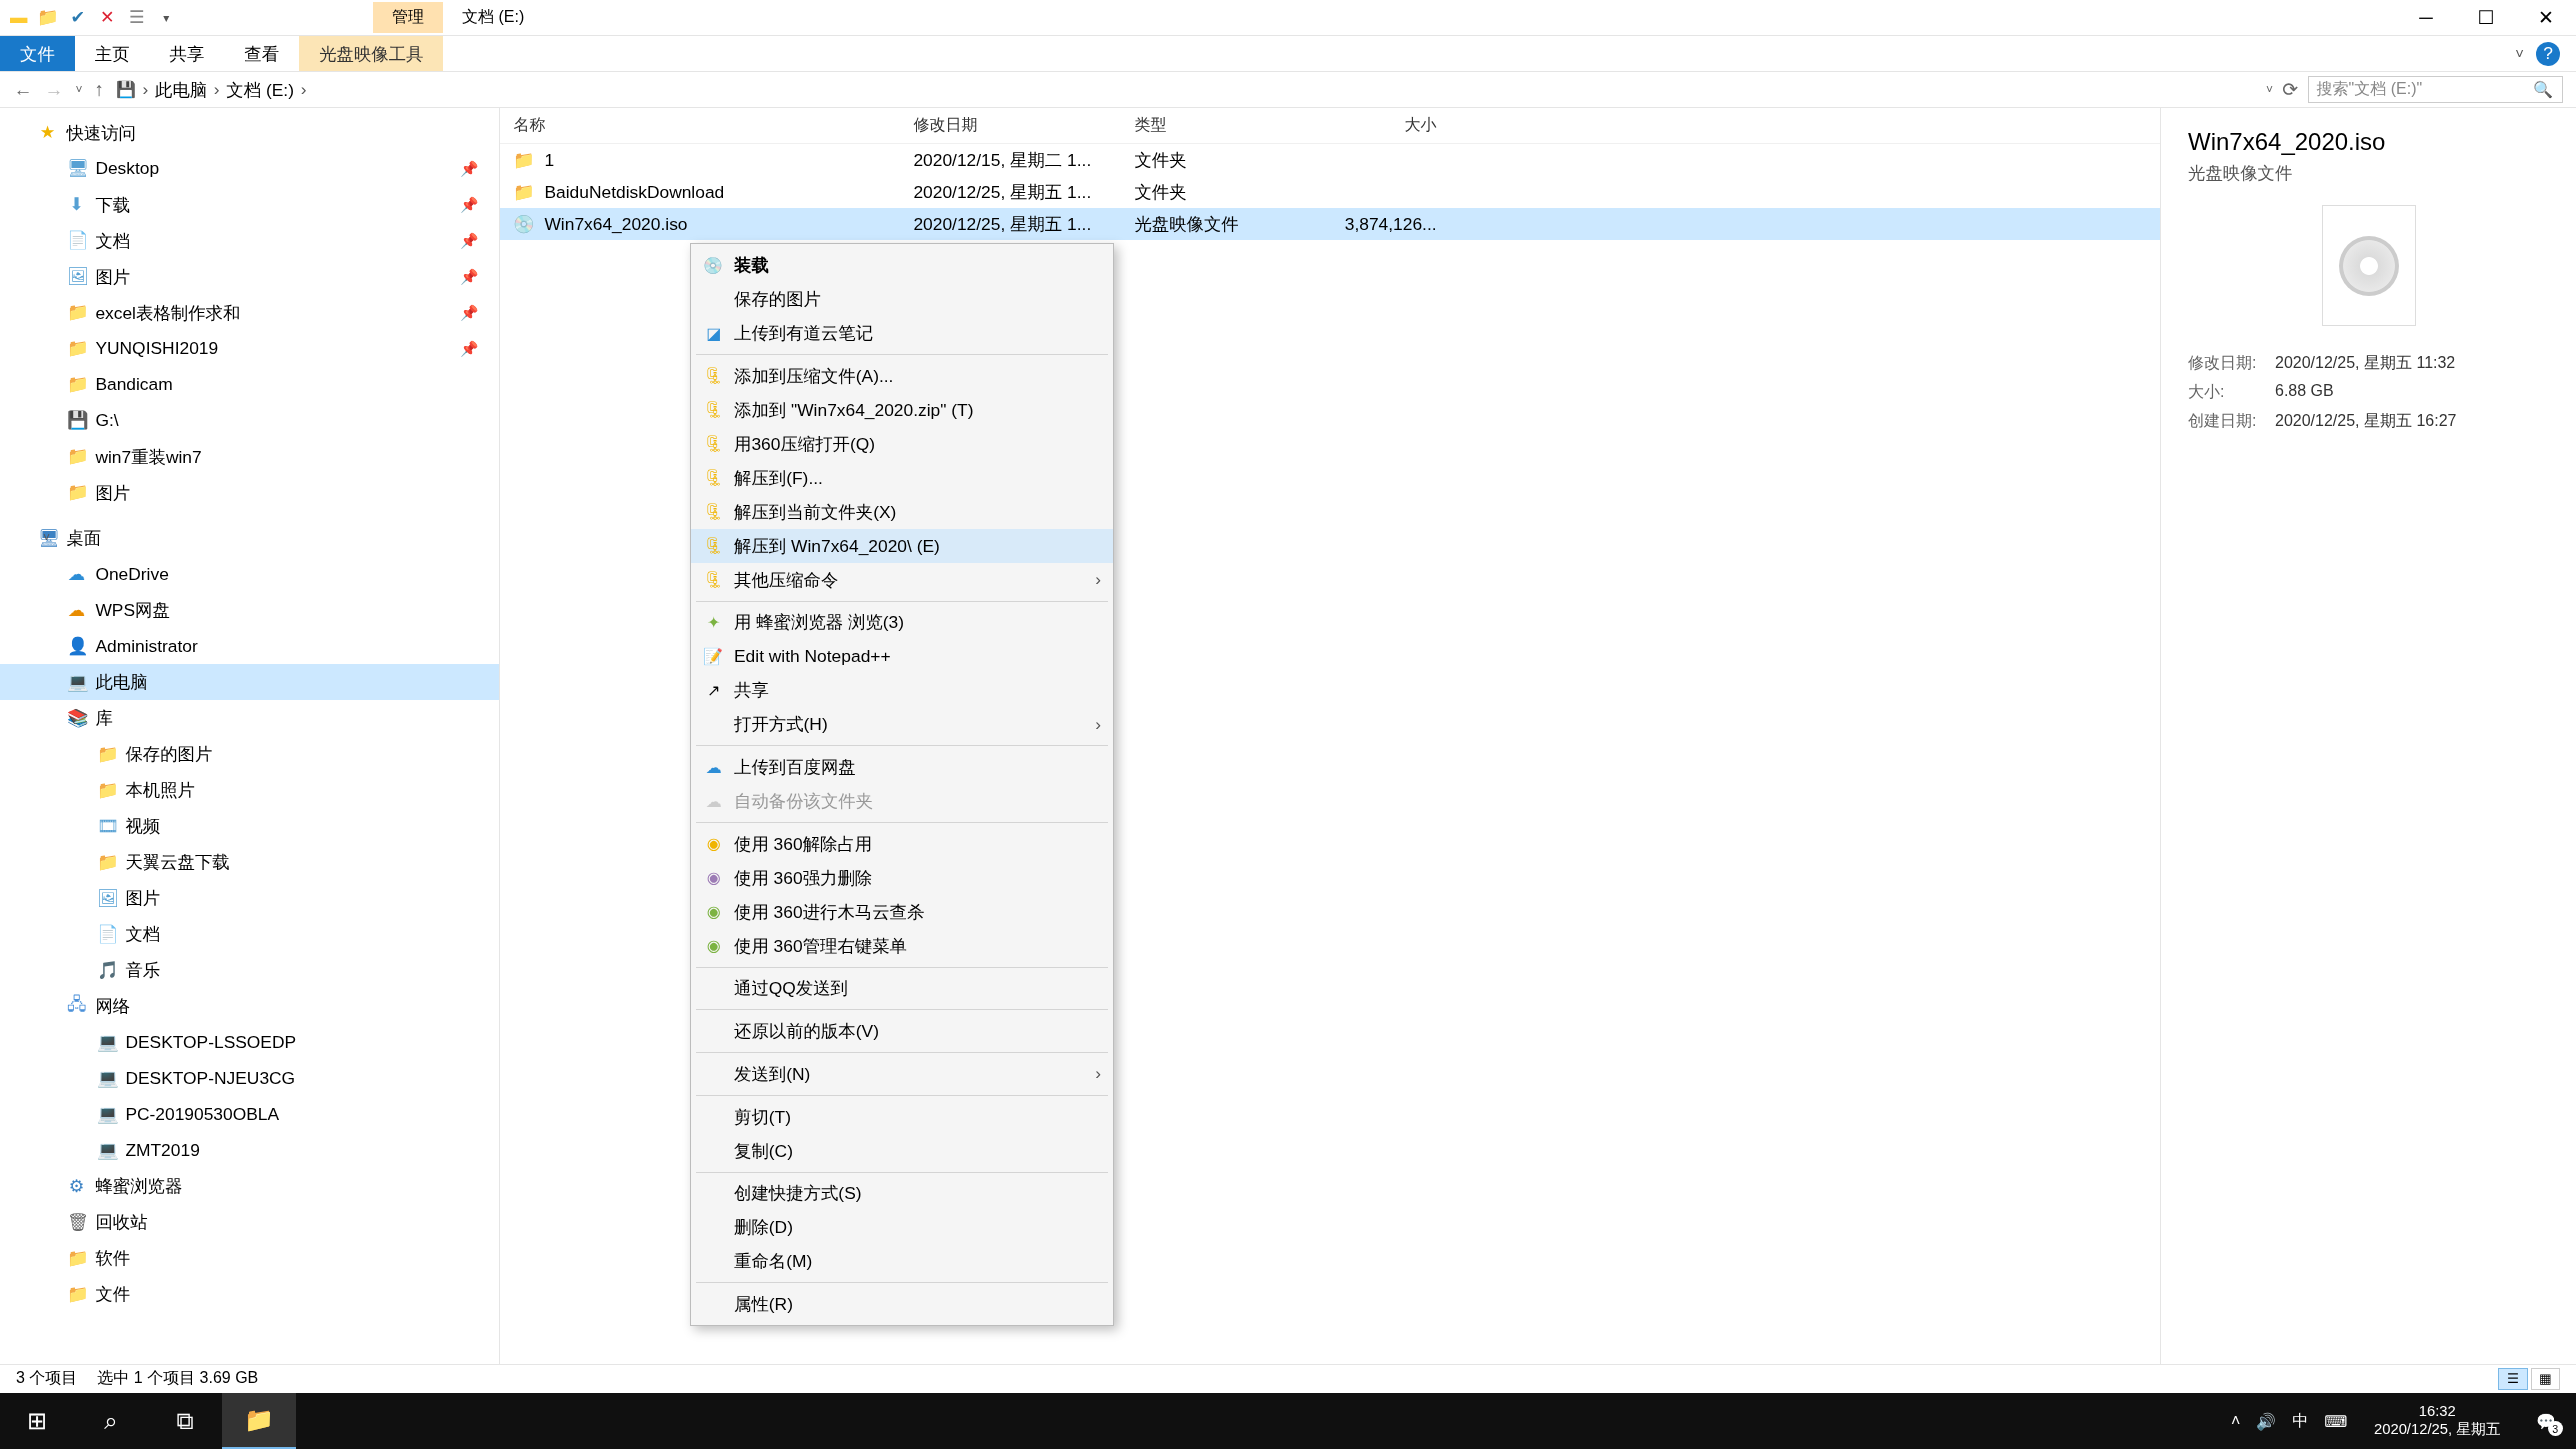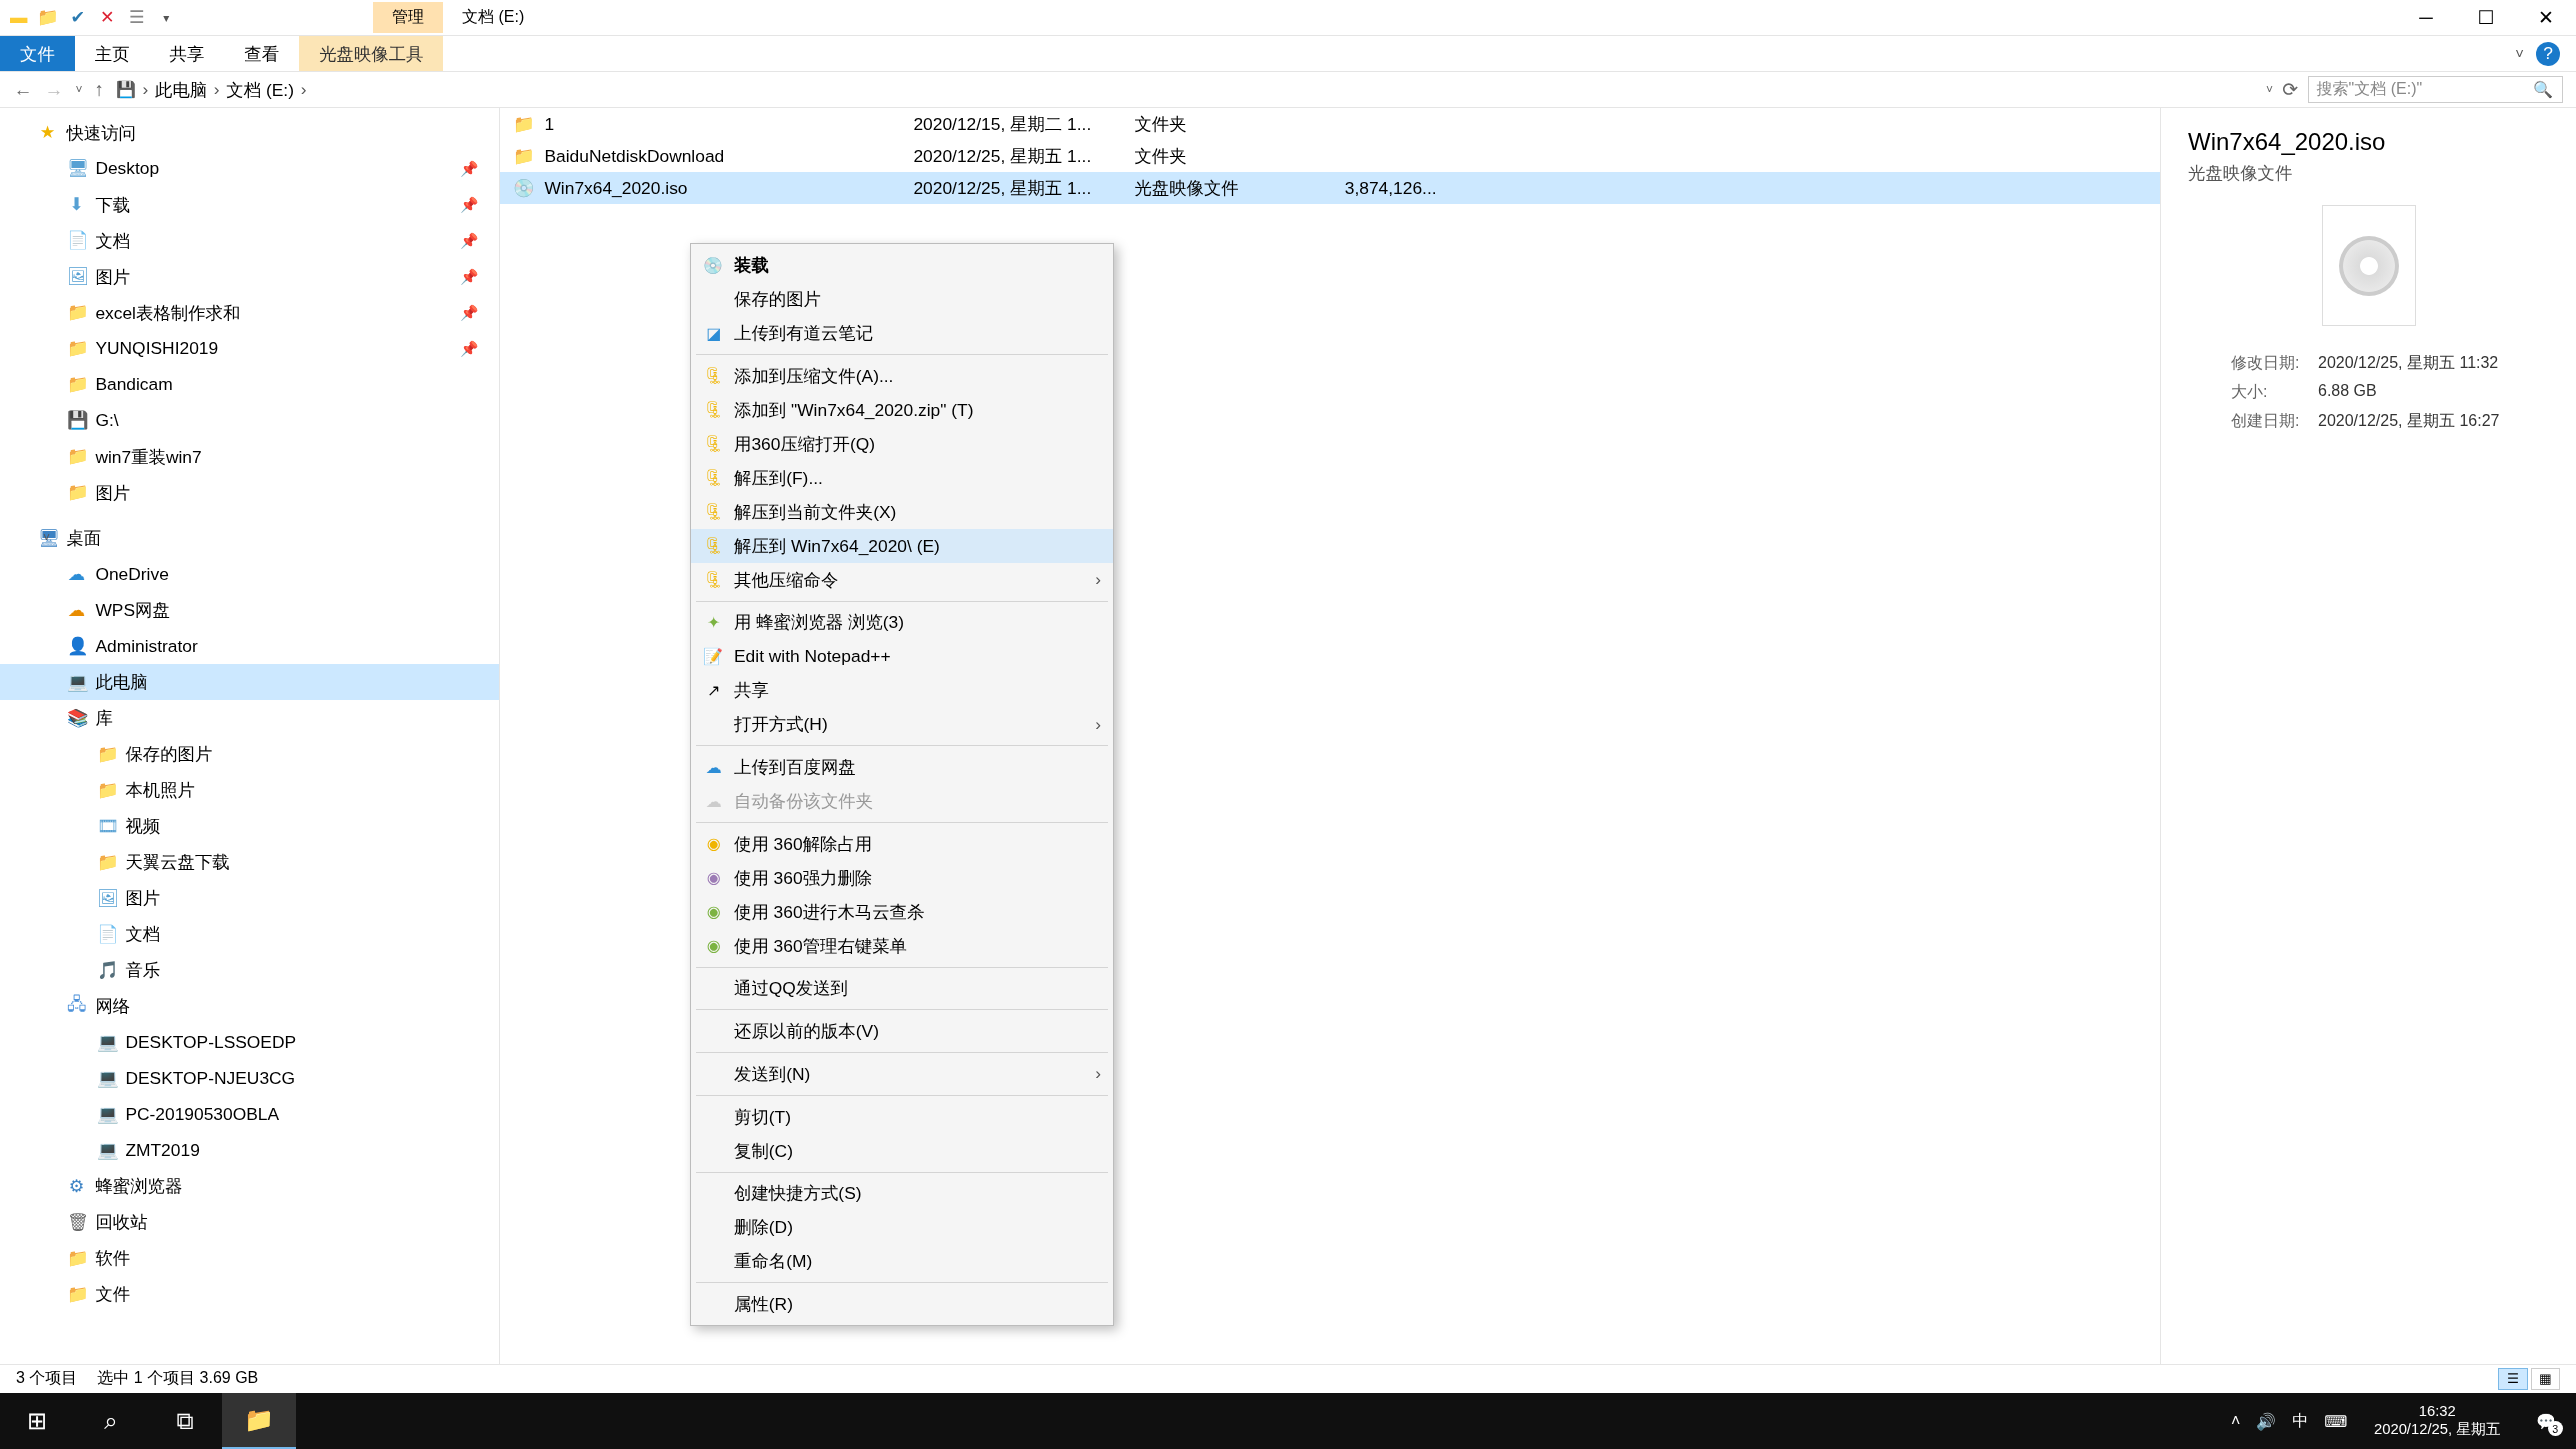--- a/index.html
+++ b/index.html
@@ -76,21 +76,21 @@
 .ctx .ci .sub { position: absolute; right: 12px; color: #555; }
 .ctx .sep { height: 0.7px; background: #d4d4d4; margin: 4px 5.4px; }
 
 
 .details { width: 416px; border-left: 0.7px solid #e5e5e5; padding: 20px 27px; font-size: 17.4px; }
 .details h2 { font-size: 24px; font-weight: 400; margin-bottom: 5.4px; }
 .details .sub { color: #555; margin-bottom: 20px; }
 .details .thumb { width: 94px; height: 121px; margin: 0 auto 27px; border: 0.7px solid #ddd; display: flex; align-items: center; justify-content: center; }
 .details .thumb .disc { width: 60px; height: 60px; border-radius: 50%; background: radial-gradient(circle, #fff 20%, #dcdcdc 22%, #e8e8e8 60%, #ccc 62%); }
 .details .kv { display: flex; margin-bottom: 8px; font-size: 16px; }
-.details .kv .k { width: 87px; color: #666; margin-left: 43px; }
+.details .kv .k { width: 87px; color: #666; }
 .details .kv .v { color: #333; }
 
 
 .statusbar { height: 29.5px; border-top: 0.7px solid #e5e5e5; display: flex; align-items: center; padding: 0 16px; font-size: 16px; gap: 20px; }
 .statusbar .modes { margin-left: auto; display: flex; gap: 2.7px; }
 .statusbar .mode { width: 29.5px; height: 21.5px; border: 0.7px solid #ccc; display: flex; align-items: center; justify-content: center; font-size: 13.4px; }
 .statusbar .mode.active { background: #cce8ff; border-color: #7ab8e6; }
 
 
 .taskbar { position: absolute; bottom: 0; left: 0; right: 0; height: 56px; background: #101010; display: flex; align-items: center; color: #fff; font-size: 16px; }
@@ -300,20 +300,26 @@
         <span class="ico" style="color:#f0b400">📁</span>
         <span>软件</span>
       </div>
     <div class="item lvl2">
         <span class="ico" style="color:#f0b400">📁</span>
         <span>文件</span>
       </div>
   </div>
 
   <div class="content">
+    <div class="list-header">
+      <div class="col col-name">名称</div>
+      <div class="col col-date">修改日期</div>
+      <div class="col col-type">类型</div>
+      <div class="col col-size">大小</div>
+    </div>
     <div class="rows">
       <div class="row">
         <div class="col col-name"><span class="fico" style="color:#f0b400">📁</span><span>1</span></div>
         <div class="col col-date">2020/12/15, 星期二 1...</div>
         <div class="col col-type">文件夹</div>
         <div class="col col-size"></div>
       </div>
       <div class="row">
         <div class="col col-name"><span class="fico" style="color:#f0b400">📁</span><span>BaiduNetdiskDownload</span></div>
         <div class="col col-date">2020/12/25, 星期五 1...</div>

